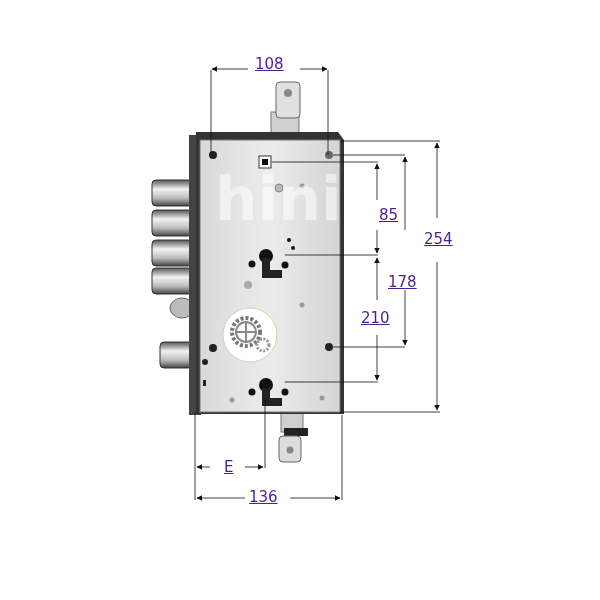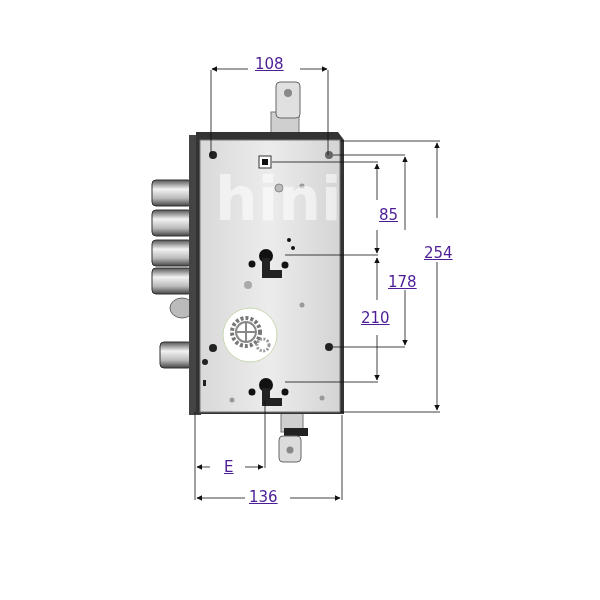--- a/index.html
+++ b/index.html
@@ -133,17 +133,17 @@
       <line x1="245" y1="467" x2="263" y2="467" marker-end="url(#arr)"></line>
 
       <line x1="245" y1="498" x2="197" y2="498" marker-end="url(#arr)"></line>
       <line x1="290" y1="498" x2="340" y2="498" marker-end="url(#arr)"></line>
     </g>
   </svg>
 
   <span class="dim-label" style="left:252px; top:56px;">108</span>
   <span class="dim-label" style="left:364px; top:207px;margin-left:12px;">85</span>
   <span class="dim-label" style="left:385px; top:252px;margin-top:22px;">178</span>
-  <span class="dim-label" style="left:421px; top:245px;">254</span>
+  <span class="dim-label" style="left:421px; top:231px;">254</span>
   <span class="dim-label" style="left:358px; top:310px;">210</span>
   <span class="dim-label" style="left:221px; top:459px;">E</span>
   <span class="dim-label" style="left:246px; top:489px;">136</span>
 </div>
 
 </body></html>

